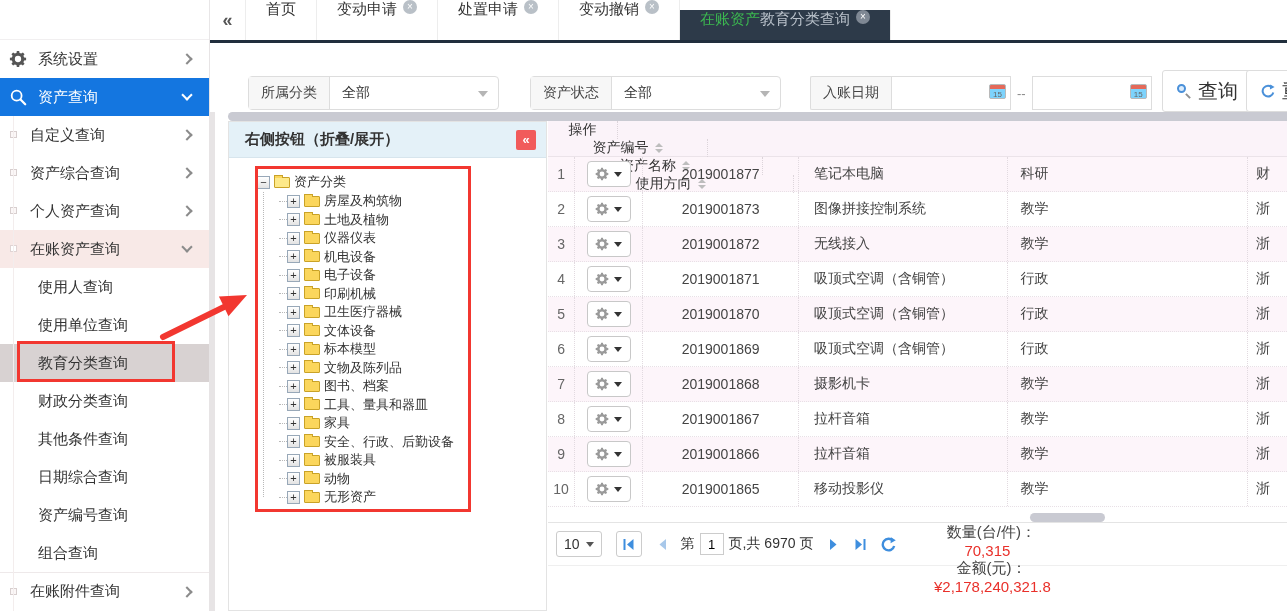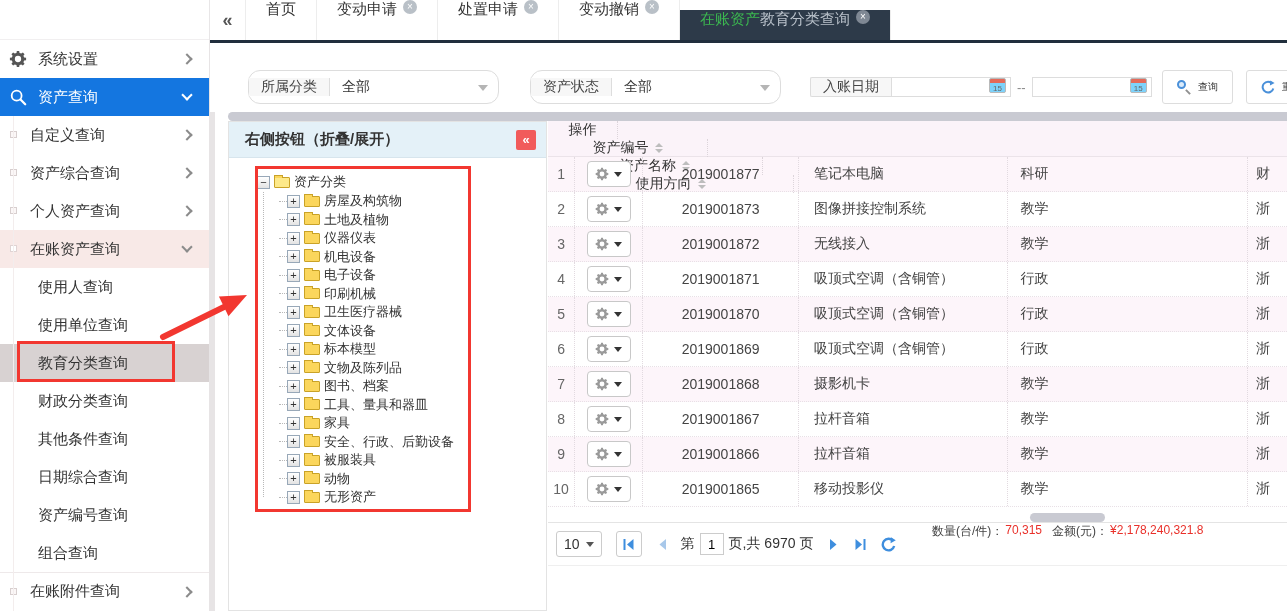--- a/index.html
+++ b/index.html
@@ -39,35 +39,35 @@
   .tab { display:flex; align-items:flex-start; padding:0 20px; font-size:15px; color:#333; border-right:1px solid #ededed; cursor:pointer; white-space:nowrap; }
   .tab-close { width:14px; height:14px; border-radius:50%; background:#b9c0c7; color:#fff; font-size:10px; line-height:14px; text-align:center; margin-left:6px; cursor:pointer; }
   .tab.active-tab { background:#2d3a49;margin-top:10px; }
   .tab.active-tab .t-hl { color:#3cb850; }
   .tab.active-tab .t-rest { color:#b9c1ca; }
   .tab.active-tab .tab-close { background:#7f8894; }
   .tab-underline { position:absolute; left:210px; top:40px; width:1077px; height:3px; background:#212f3d; }
 
   
   .filterbar { position:absolute; left:210px; top:43px; width:1077px; height:69px; background:#fff; }
-  .fgroup { position:absolute; top:27px; height:34px; display:flex; border:1px solid #ddd; border-radius:12px; background:#fff;align-items:center; }
+  .fgroup { position:absolute; top:33px; height:34px; display:flex; border:1px solid #ddd; border-radius:4px; background:#fff; }
   .flabel { display:flex; align-items:center; padding:0 12px; background:#f7f7f7; border-right:1px solid #ddd; font-size:14px; color:#444; white-space:nowrap; }
   .fvalue { position:relative; display:flex; align-items:center; padding:0 26px 0 12px; font-size:14px; color:#333; }
   .caret-down { position:absolute; right:10px; top:50%; margin-top:-2px; width:0; height:0; border-left:5px solid transparent; border-right:5px solid transparent; border-top:6px solid #b5b5b5; }
   .g-cat { left:38px; } .g-cat .fvalue { width:168px; }
   .g-status { left:320px; } .g-status .fvalue { width:168px; }
   .g-date { left:600px; border:none; }
   .g-date .flabel { border:1px solid #ddd; border-right:none; border-radius:2px 0 0 2px; }
   .date-box { position:relative; width:120px; border:1px solid #ddd; background:#fff; }
   .date-box input { width:100%; height:100%; border:none; outline:none; font-size:13px; padding:0 24px 0 8px; }
   .cal { position:absolute; right:4px; top:50%; margin-top:-9px; width:17px; height:15px; border:1px solid #b9b9b9; border-radius:2px; background:#7dd3fc; overflow:hidden; cursor:pointer; }
   .cal i { display:block; height:4px; background:#e46a5a; }
   .cal b { display:block; font-weight:normal; font-size:8px; line-height:11px; text-align:center; color:#666; }
   .date-sep { display:flex; align-items:center; padding:0 6px; color:#888; font-size:13px; }
-  .fbtn { position:absolute; top:27px; height:34px; display:flex; align-items:center; padding:0 14px; border:1px solid #ddd; border-radius:3px; background:#fff; font-size:10px; color:#333; cursor:pointer; white-space:nowrap; }
+  .fbtn { position:absolute; top:27px; height:42px; display:flex; align-items:center; padding:0 14px; border:1px solid #ddd; border-radius:3px; background:#fff; font-size:20px; color:#333; cursor:pointer; white-space:nowrap; }
   .b-search { left:952px; } .b-reset { left:1036px; width:86px; }
   .mag { position:relative; width:14px; height:14px; margin-right:7px; flex:none; }
   .mag i { position:absolute; left:0; top:0; width:9px; height:9px; border:2px solid #4a90d9; border-radius:50%; background:#dcecfb; }
   .mag b { position:absolute; right:0; bottom:1px; width:6px; height:2px; background:#909090; transform:rotate(45deg); }
   .refresh-ic { width:14px; height:14px; margin-right:7px; flex:none; }
 
   
   .topbar-scroll { position:absolute; left:228px; top:112px; width:1059px; height:9px; background:#c9cad2; border-radius:5px 0 0 5px; }
 
   
@@ -111,21 +111,21 @@
 
   
   .pager { position:absolute; left:548px; top:522px; width:739px; height:44px; background:#fff; border-top:1px solid #e4e4e4; border-bottom:1px solid #efefef; display:flex; align-items:center; font-size:14px; color:#333; }
   .psize { display:flex; align-items:center; gap:6px; border:1px solid #ccc; border-radius:3px; height:26px; padding:0 7px; margin-left:8px; background:#fff; cursor:pointer; }
   .psize .caret-sm { width:0; height:0; border-left:4px solid transparent; border-right:4px solid transparent; border-top:5px solid #555; }
   .pbtn { display:flex; align-items:center; justify-content:center; margin-left:14px; cursor:pointer; }
   .pbtn svg { width:13px; height:13px; display:block; }
   .pbtn.boxed { width:26px; height:26px; border:1px solid #ccc; border-radius:3px; background:#fff; }
   .ptext { margin-left:12px; white-space:nowrap; }
   .pinput { width:24px; height:22px; border:1px solid #ccc; text-align:center; font-size:13px; margin:0 5px; outline:none; }
-  .totals { position:absolute; left:384px; top:0; height:44px; display:flex; align-items:flex-start; white-space:nowrap; font-size:12px; color:#444; }
+  .totals { position:absolute; left:384px; top:0; height:44px; display:flex; align-items:center; white-space:nowrap; font-size:15px; color:#444;flex-direction:column; }
   .totals .red { color:#e9302a; margin:0 10px 0 2px; }
   .totals .red:last-child { margin-right:0; }
 
   
   .anno { position:absolute; border:3px solid #f23730; z-index:50; pointer-events:none; }
   .anno-sidebar { left:17px; top:341px; width:158px; height:41px; }
   .anno-tree { left:255px; top:166px; width:216px; height:346px; }
   .anno-arrow { position:absolute; left:150px; top:284px; width:110px; height:62px; z-index:51; pointer-events:none; }
 </style>
 </head>

